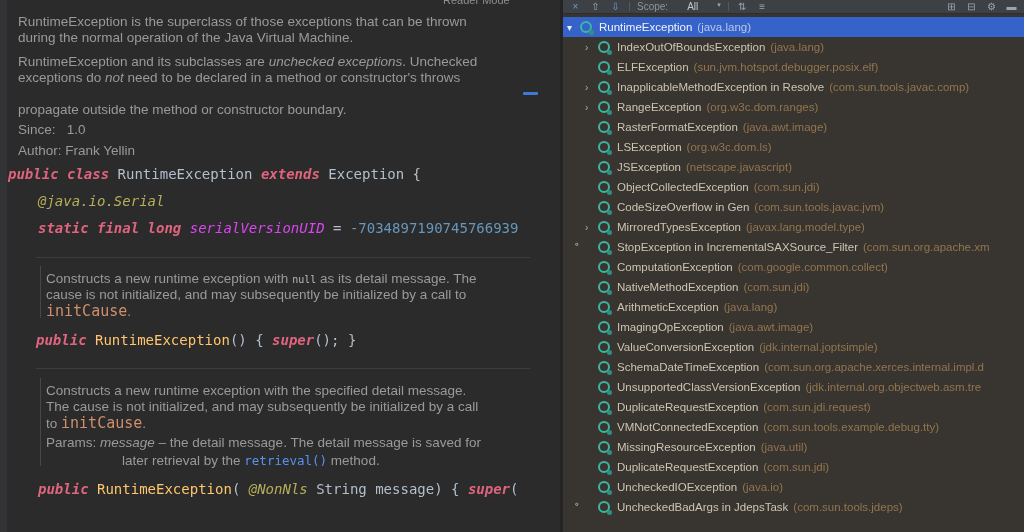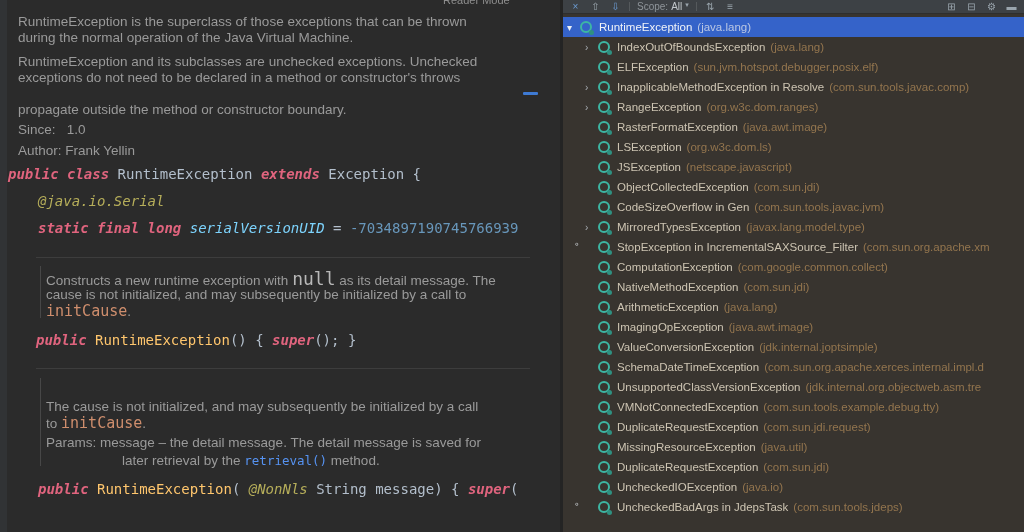--- a/index.html
+++ b/index.html
@@ -9,46 +9,46 @@
     -webkit-font-smoothing:antialiased;
   }
   
   .editor{position:absolute;left:0;top:0;width:560px;height:532px;background:#2b2b2b;overflow:hidden}
   .gutter{position:absolute;left:0;top:0;width:7px;height:532px;background:#313335}
   .reader-label{position:absolute;top:-6px;left:443px;font-size:11px;color:#8f8f8f}
   .line{position:absolute;white-space:pre}
   .doc-line{font-size:13.5px;color:#9a9a9a;line-height:16px}
   .code-line{font-family:"DejaVu Sans Mono",monospace;font-size:14px;color:#b3bfcc;line-height:18px}
   .tok-doc{}
-  .tok-doci{}
-  .tok-doccode{font-family:"DejaVu Sans Mono",monospace;font-size:18px;color:#b8b8b8}
+  .tok-doci{font-style:italic}
+  .tok-doccode{font-family:"DejaVu Sans Mono",monospace;font-size:10px;color:#b8b8b8}
   .tok-codeo{font-family:"DejaVu Sans Mono",monospace;font-size:15px;color:#cf8e6d}
   .tok-link{font-family:"DejaVu Sans Mono",monospace;font-size:12.5px;color:#5693f2}
   .tok-kw{color:#e0647e;font-style:italic;font-weight:bold}
   .tok-cls{color:#b3bfcc}
   .tok-plain{color:#b3bfcc}
   .tok-ann{color:#b6ae5a;font-style:italic}
-  .tok-field{color:#7dd3fc;font-style:italic}
+  .tok-field{color:#d946ef;font-style:italic}
   .tok-num{color:#6897bb}
   .tok-meth{color:#ffc66d}
   .doc-rule{position:absolute;left:36px;width:494px;height:1px;background:#3d3d3d}
   .doc-bar{position:absolute;left:40px;width:1px;background:#474747}
   .blue-mark{position:absolute;left:523px;top:92px;width:15px;height:3px;background:#3e7ad3;border-radius:1px}
   
   .splitter{position:absolute;left:560px;top:0;width:3px;height:532px;background:#242424}
   
   .panel{position:absolute;left:563px;top:0;width:461px;height:532px;background:#38342f;overflow:hidden}
   .toolbar{position:absolute;left:0;top:0;width:100%;height:14px;background:#3d4145;
     border-bottom:1px solid #2e2e2e;display:flex;align-items:center;padding:0 6px;box-sizing:border-box;gap:7px}
   .tb-group{display:flex;align-items:center;gap:7px}
   .tb-icon{font-size:10px;line-height:12px;color:#9aa5ad;width:13px;text-align:center;cursor:default}
   .tb-icon.blue{color:#6b9bd2}
   .tb-sep{width:1px;height:9px;background:#55595c}
   .tb-spacer{flex:1}
-  .scope{display:flex;align-items:flex-start;gap:3px}
+  .scope{display:flex;align-items:flex-start;gap:19px}
   .scope-label{font-size:10px;color:#8f959a}
   .scope-value{font-size:10px;color:#c2c7cc}
   .scope-chev{font-size:7px;color:#9aa5ad}
   .tree{position:absolute;left:0;top:17px;width:100%}
   .trow{height:20px;display:flex;align-items:center;padding-left:22px;white-space:nowrap;
     overflow:hidden;position:relative;font-size:11.5px;cursor:default}
   .trow.root{padding-left:4px}
   .trow.selected{background:#3563c9}
   .chev{flex:none;width:13px;font-size:10px;color:#a8adb3;text-align:left}
   .marker{position:absolute;left:11px;top:2px;color:#cdd2d6;font-size:9px}
@@ -82,20 +82,21 @@
   <div class="doc-rule" style="top:257px"></div>
   <div class="doc-bar" style="top:266px;height:52px"></div>
   <div class="line doc-line" style="left:46px;top:271px"><span class="tok-doc">Constructs a new runtime exception with </span><span class="tok-doccode">null</span><span class="tok-doc"> as its detail message. The</span></div>
   <div class="line doc-line" style="left:46px;top:287px"><span class="tok-doc">cause is not initialized, and may subsequently be initialized by a call to</span></div>
   <div class="line doc-line" style="left:46px;top:303px"><span class="tok-codeo">initCause</span><span class="tok-doc">.</span></div>
 
   <div class="line code-line" style="left:36px;top:331px"><span class="tok-kw">public </span><span class="tok-meth">RuntimeException</span><span class="tok-plain">() { </span><span class="tok-kw">super</span><span class="tok-plain">(); }</span></div>
 
   <div class="doc-rule" style="top:368px"></div>
   <div class="doc-bar" style="top:378px;height:88px"></div>
+  <div class="line doc-line" style="left:46px;top:383px"><span class="tok-doc">Constructs a new runtime exception with the specified detail message.</span></div>
   <div class="line doc-line" style="left:46px;top:399px"><span class="tok-doc">The cause is not initialized, and may subsequently be initialized by a call</span></div>
   <div class="line doc-line" style="left:46px;top:415px"><span class="tok-doc">to </span><span class="tok-codeo">initCause</span><span class="tok-doc">.</span></div>
   <div class="line doc-line" style="left:46px;top:435px"><span class="tok-doc">Params: </span><span class="tok-doci">message</span><span class="tok-doc"> – the detail message. The detail message is saved for</span></div>
   <div class="line doc-line" style="left:122px;top:453px"><span class="tok-doc">later retrieval by the </span><span class="tok-link">retrieval()</span><span class="tok-doc"> method.</span></div>
 
   <div class="line code-line" style="left:38px;top:480px"><span class="tok-kw">public </span><span class="tok-meth">RuntimeException</span><span class="tok-plain">( </span><span class="tok-ann">@NonNls </span><span class="tok-cls">String </span><span class="tok-plain">message) { </span><span class="tok-kw">super</span><span class="tok-plain">(</span></div>
 
   <div class="blue-mark"></div>
 </div>
 
@@ -284,36 +285,36 @@
         <span class="marker"></span>
         <span class="cicon"></span>
         <span class="nm">UnsupportedClassVersionException</span>
         <span class="pkg">(jdk.internal.org.objectweb.asm.tre</span>
       </div>
 
       <div class="trow">
         <span class="chev"></span>
         <span class="marker"></span>
         <span class="cicon"></span>
+        <span class="nm">DuplicateRequestException</span>
+        <span class="pkg">(com.sun.jdi.request)</span>
+      </div>
+
+      <div class="trow">
+        <span class="chev"></span>
+        <span class="marker"></span>
+        <span class="cicon"></span>
         <span class="nm">VMNotConnectedException</span>
         <span class="pkg">(com.sun.tools.example.debug.tty)</span>
       </div>
 
       <div class="trow">
         <span class="chev"></span>
         <span class="marker"></span>
         <span class="cicon"></span>
-        <span class="nm">DuplicateRequestException</span>
-        <span class="pkg">(com.sun.jdi.request)</span>
-      </div>
-
-      <div class="trow">
-        <span class="chev"></span>
-        <span class="marker"></span>
-        <span class="cicon"></span>
         <span class="nm">MissingResourceException</span>
         <span class="pkg">(java.util)</span>
       </div>
 
       <div class="trow">
         <span class="chev"></span>
         <span class="marker"></span>
         <span class="cicon"></span>
         <span class="nm">DuplicateRequestException</span>
         <span class="pkg">(com.sun.jdi)</span>

